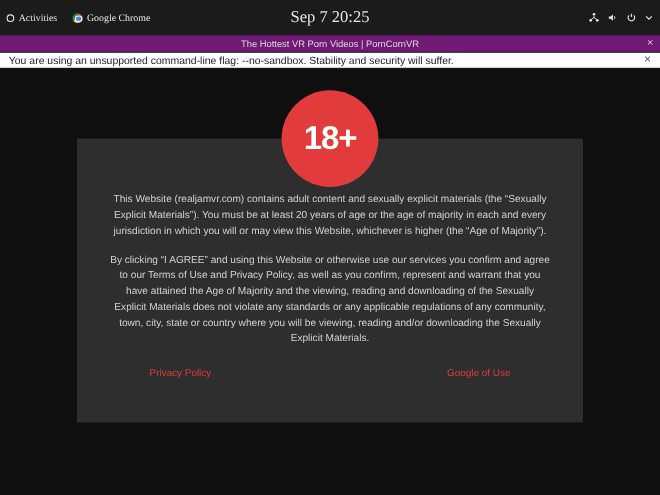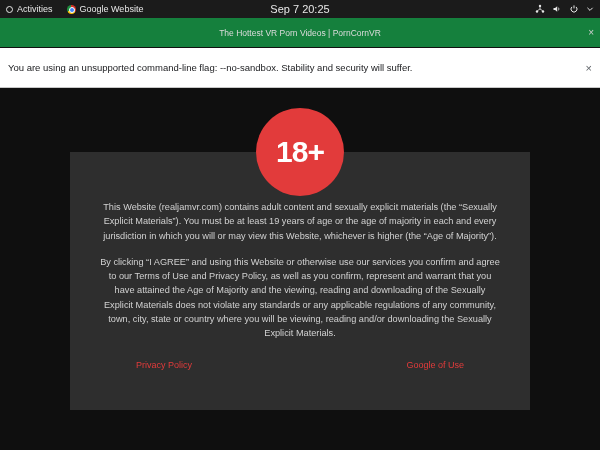--- a/index.html
+++ b/index.html
@@ -5,28 +5,29 @@
   * { box-sizing: border-box; margin: 0; padding: 0; }
   html, body {
     width: 600px; height: 450px;
     background: #000;
     font-family: "Liberation Sans", sans-serif;
     overflow: hidden;
   }
 
   
   .topbar {
-    height: 18px;
+    height: 32px;
     background: #1b1b1b;
     display: flex;
     align-items: center;
     color: #e8e8e8;
     font-size: 9px;
     padding: 0 6px;
     position: relative;
+    font-family: Liberation Serif, serif;
   }
   .topbar-left { display: flex; align-items: center; gap: 14px; }
   .activities { display: flex; align-items: center; gap: 4px; font-size: 9px; }
   .dot-icon {
     width: 7px; height: 7px; border-radius: 50%;
     border: 1.3px solid #e8e8e8;
     display: inline-block;
   }
   .app-entry { display: flex; align-items: center; gap: 4px; font-size: 9px; }
   .chrome-icon {
@@ -34,51 +35,51 @@
     background: conic-gradient(#d93025 0 33%, #fbbc04 0 66%, #1e8e3e 0 100%);
     position: relative;
   }
   .chrome-icon::after {
     content: ""; position: absolute; left: 2.4px; top: 2.4px;
     width: 4.2px; height: 4.2px; border-radius: 50%;
     background: #4285f4; border: 0.8px solid #fff;
   }
   .topbar-center {
     position: absolute; left: 0; right: 0; text-align: center;
-    font-size: 11px; pointer-events: none;
+    font-size: 15px; pointer-events: none;
   }
   .topbar-right {
     margin-left: auto; display: flex; align-items: center; gap: 7px;
   }
   .tb-icon { display: block; }
 
   
   .browser-titlebar {
-    height: 30px;
-    background: #15803d;
+    height: 16px;
+    background: #701a75;
     border-bottom: 1px solid #111;
     display: flex;
     align-items: center;
     justify-content: center;
     position: relative;
     color: #dcdcdc;
     font-size: 8.5px;
   }
   .window-close {
     position: absolute; right: 6px; top: 50%; transform: translateY(-50%);
     color: #cfcfcf; font-size: 10px; line-height: 1; cursor: pointer;
   }
 
   
   .infobar {
-    height: 40px;
+    height: 14px;
     background: #ffffff;
     border-bottom: 1px solid #c8c8c8;
     display: flex;
-    align-items: center;
+    align-items: flex-end;
     padding: 0 8px;
     position: relative;
   }
   .infobar-text {
     font-size: 9.5px;
     color: #202124;
   }
   .infobar-close {
     position: absolute; right: 8px; top: 50%; transform: translateY(-50%);
     color: #5f6368; font-size: 11px; line-height: 1; cursor: pointer;
@@ -149,21 +150,21 @@
 <body>
 
 <div class="topbar">
   <div class="topbar-left">
     <div class="activities">
       <span class="dot-icon"></span>
       <span>Activities</span>
     </div>
     <div class="app-entry">
       <span class="chrome-icon"></span>
-      <span>Google Website</span>
+      <span>Google Chrome</span>
     </div>
   </div>
   <div class="topbar-center">Sep 7  20:25</div>
   <div class="topbar-right">
     <svg class="tb-icon" width="10" height="10" viewBox="0 0 10 10">
       <circle cx="5" cy="2" r="1.2" fill="#e8e8e8"></circle>
       <circle cx="2" cy="7.5" r="1.2" fill="#e8e8e8"></circle>
       <circle cx="8" cy="7.5" r="1.2" fill="#e8e8e8"></circle>
       <path d="M5 3.2V5M5 5L2.4 6.7M5 5L7.6 6.7" stroke="#e8e8e8" stroke-width="0.8" fill="none"></path>
     </svg>
@@ -187,20 +188,20 @@
 </div>
 
 <div class="infobar">
   <span class="infobar-text">You are using an unsupported command-line flag: --no-sandbox. Stability and security will suffer.</span>
   <span class="infobar-close">×</span>
 </div>
 
 <div class="page">
   <div class="modal">
     <div class="badge">18+</div>
-    <p class="para">This Website (realjamvr.com) contains adult content and sexually explicit materials (the “Sexually Explicit Materials”). You must be at least 19 years of age or the age of majority in each and every jurisdiction in which you will or may view this Website, whichever is higher (the “Age of Majority”).</p>
+    <p class="para">This Website (realjamvr.com) contains adult content and sexually explicit materials (the “Sexually Explicit Materials”). You must be at least 20 years of age or the age of majority in each and every jurisdiction in which you will or may view this Website, whichever is higher (the “Age of Majority”).</p>
     <p class="para">By clicking “I AGREE” and using this Website or otherwise use our services you confirm and agree to our Terms of Use and Privacy Policy, as well as you confirm, represent and warrant that you have attained the Age of Majority and the viewing, reading and downloading of the Sexually Explicit Materials does not violate any standards or any applicable regulations of any community, town, city, state or country where you will be viewing, reading and/or downloading the Sexually Explicit Materials.</p>
     <div class="links">
       <a href="#">Privacy Policy</a>
       <a href="#">Google of Use</a>
     </div>
   </div>
 </div>
 
 </body></html>

